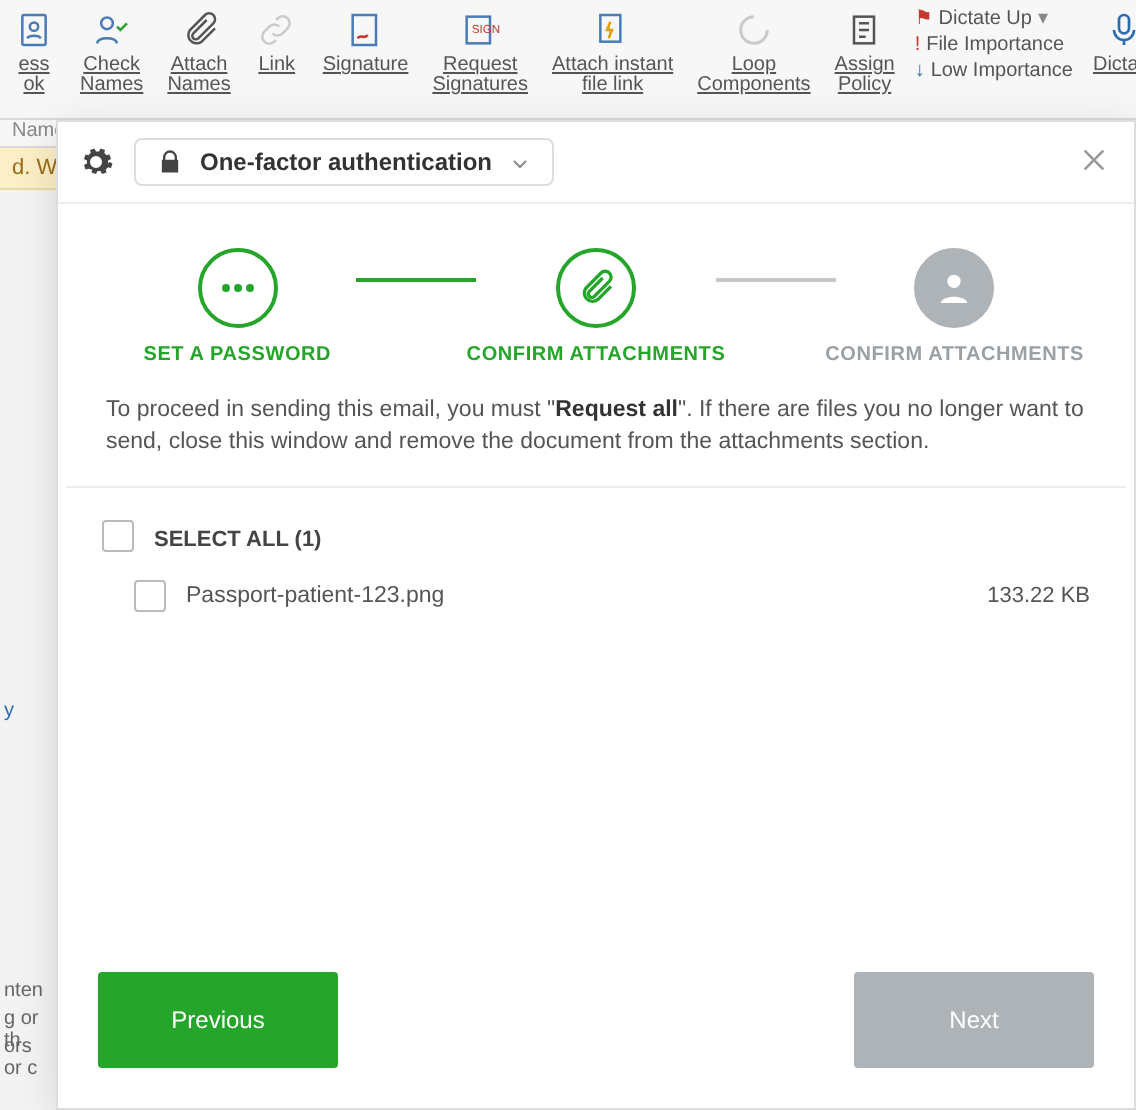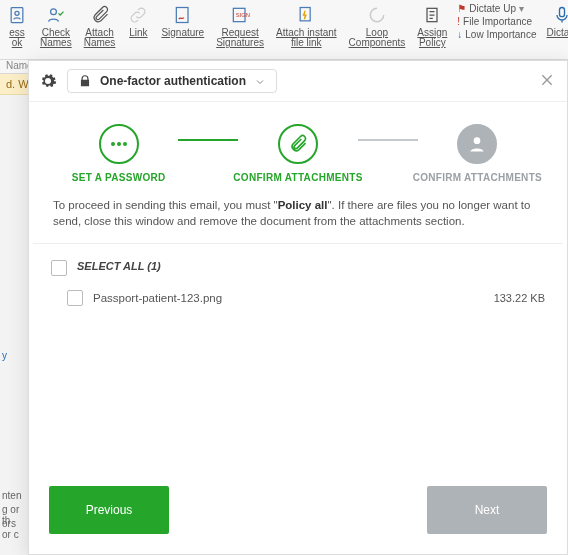--- a/index.html
+++ b/index.html
@@ -45,21 +45,21 @@
   .circle.filled { border-color:#aeb3b7; background:#aeb3b7; color:#fff; }
   .step-label { font-size:10px; font-weight:700; letter-spacing:.3px; margin-top:8px; color:#26a52b; text-align:center; }
   .step-label.gray { color:#9ba0a5; }
   .bar { height:2px; flex:0 0 60px; margin:0 -10px; background:#26a52b; align-self:center; position:relative; top:-14px; }
   .bar.gray { background:#c5c9cc; }
 
   .instruction { padding:4px 20px 14px; font-size:11.5px; color:#555; line-height:1.4; border-bottom:1px solid #eee; margin:0 4px; }
   .instruction b { color:#333; }
 
   .list { padding:10px 20px; }
-  .sel-row { display:flex; align-items:flex-start; gap:10px; padding:6px 2px; font-size:11px; font-weight:700; color:#444;font-style:italic; }
+  .sel-row { display:flex; align-items:flex-end; gap:10px; padding:6px 2px; font-size:11px; font-weight:700; color:#444; }
   .file-row { display:flex; align-items:center; gap:10px; padding:8px 2px 8px 18px; font-size:11.5px; color:#555; }
   .file-row .size { margin-left:auto; color:#555; font-size:11px; }
   .chk { width:16px; height:16px; border:1.5px solid #bbb; border-radius:2px; background:#fff; flex:0 0 auto; }
 
   .footer { margin-top:auto; display:flex; padding:20px; gap:20px; }
   .btn { flex:0 0 120px; height:48px; border:none; border-radius:2px; font-size:12px; color:#fff; cursor:pointer; }
   .btn.prev { background:#26a52b; }
   .btn.next { background:#aeb3b7; margin-left:auto; flex-basis:120px; }
 
   svg { display:block; }
@@ -250,21 +250,21 @@
         <svg width="20" height="20" viewBox="0 0 24 24" fill="#fff">
             <circle cx="12" cy="8" r="4"></circle>
             <path d="M4 21c1-5 15-5 16 0z"></path>
           </svg>
       </div>
       <div class="step-label gray">CONFIRM ATTACHMENTS</div>
     </div>
   </div>
 
   <div class="instruction">
-    <span>To proceed in sending this email, you must "</span><b>Policy all</b><span>". If there are files you no longer want to send, close this window and remove the document from the attachments section.</span>
+    <span>To proceed in sending this email, you must "</span><b>Request all</b><span>". If there are files you no longer want to send, close this window and remove the document from the attachments section.</span>
   </div>
 
   <div class="list">
     <div class="sel-row">
       <span class="chk"></span>
       <span>SELECT ALL (1)</span>
     </div>
     <div class="file-row">
       <span class="chk"></span>
       <span>Passport-patient-123.png</span>

